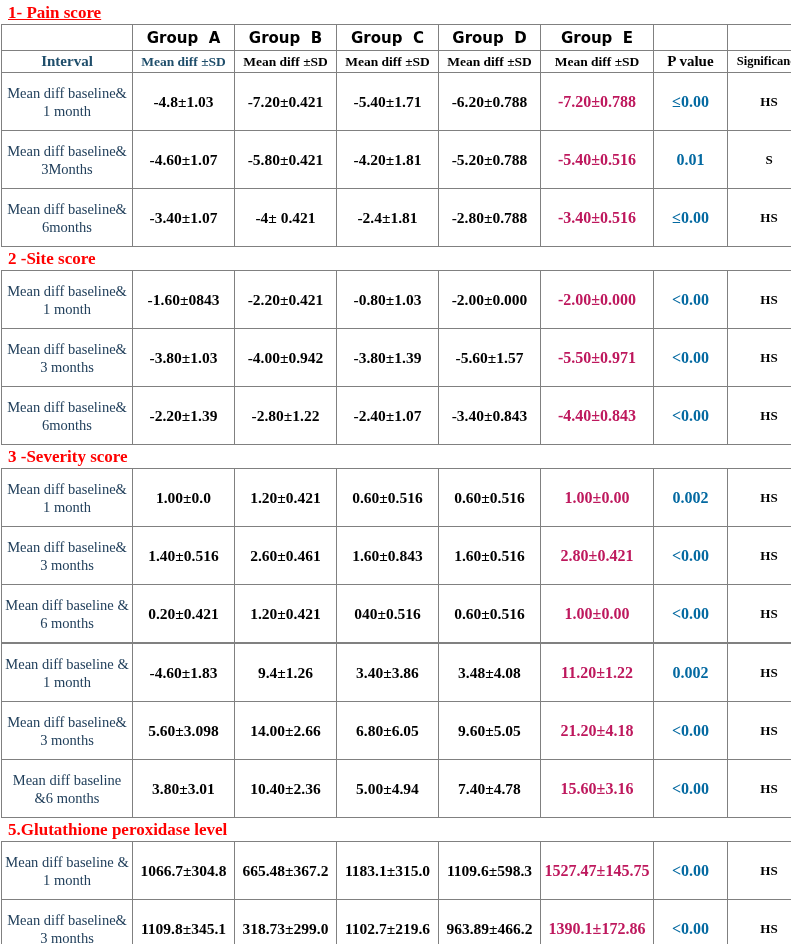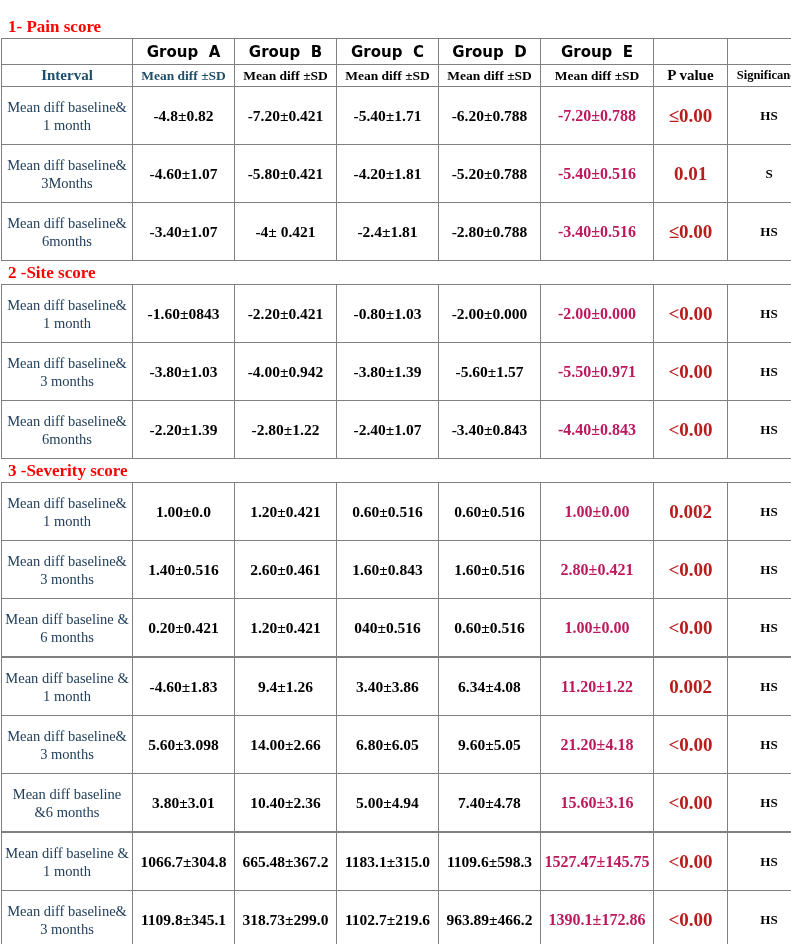--- a/index.html
+++ b/index.html
@@ -13,21 +13,21 @@
 
   .section-title{
     color:#ff0000;
     font-weight:bold;
     font-size:17px;
     font-family:"Liberation Serif","DejaVu Serif",serif;
     padding:2px 0 2px 8px;
     line-height:19px;
     letter-spacing:0px;
   }
-  .section-title.first{padding-top:17px;}
+  .section-title.first{padding-top:3px;text-decoration:underline;}
 
   table.stat{
     border-collapse:collapse;
     width:789px;
     margin:0 0 0 1px;
     table-layout:fixed;
   }
   table.stat td, table.stat th{
     border:1px solid #808080;
     padding:0;
@@ -80,22 +80,22 @@
     font-size:15.5px;
     color:#000000;
   }
   td.val-e{
     font-weight:bold;
     font-size:16px;
     color:#be185d;
   }
   td.val-p{
     font-weight:bold;
-    font-size:19px;
-    color:#b91c1c;
+    font-size:16px;
+    color:#0369a1;
     margin-top:43px;
   }
   td.val-sig{
     font-weight:bold;
     font-size:13px;
     color:#000000;
   }
 </style>
 </head>
 <body>
@@ -132,21 +132,21 @@
             <th>Mean diff ±SD</th>
             <th>Mean diff ±SD</th>
             <th>Mean diff ±SD</th>
             <th class="hdr-pvalue">P value</th>
             <th class="hdr-sig">Significance</th>
           </tr>
         </thead>
         <tbody>
           <tr class="datarow">
             <td class="rowlabel">Mean diff baseline&amp;  1 month</td>
-            <td class="val">-4.8±0.82</td>
+            <td class="val">-4.8±1.03</td>
             <td class="val">-7.20±0.421</td>
             <td class="val">-5.40±1.71</td>
             <td class="val">-6.20±0.788</td>
             <td class="val-e">-7.20±0.788</td>
             <td class="val-p">≤0.00</td>
             <td class="val-sig">HS</td>
           </tr>
           <tr class="datarow">
             <td class="rowlabel">Mean diff baseline&amp; 3Months</td>
             <td class="val">-4.60±1.07</td>
@@ -269,21 +269,21 @@
           <col class="c-grpE">
           <col class="c-p">
           <col class="c-sig">
         </colgroup>
         <tbody>
           <tr class="datarow">
             <td class="rowlabel">Mean diff baseline &amp; 1 month</td>
             <td class="val">-4.60±1.83</td>
             <td class="val">9.4±1.26</td>
             <td class="val">3.40±3.86</td>
-            <td class="val">6.34±4.08</td>
+            <td class="val">3.48±4.08</td>
             <td class="val-e">11.20±1.22</td>
             <td class="val-p">0.002</td>
             <td class="val-sig">HS</td>
           </tr>
           <tr class="datarow">
             <td class="rowlabel">Mean diff baseline&amp; 3 months</td>
             <td class="val">5.60±3.098</td>
             <td class="val">14.00±2.66</td>
             <td class="val">6.80±6.05</td>
             <td class="val">9.60±5.05</td>
@@ -296,20 +296,21 @@
             <td class="val">3.80±3.01</td>
             <td class="val">10.40±2.36</td>
             <td class="val">5.00±4.94</td>
             <td class="val">7.40±4.78</td>
             <td class="val-e">15.60±3.16</td>
             <td class="val-p">&lt;0.00</td>
             <td class="val-sig">HS</td>
           </tr>
         </tbody>
       </table>
+      <div class="section-title">5.Glutathione peroxidase level</div>
       <table class="stat">
         <colgroup>
           <col class="c-interval">
           <col class="c-grp">
           <col class="c-grp">
           <col class="c-grp">
           <col class="c-grp">
           <col class="c-grpE">
           <col class="c-p">
           <col class="c-sig">

